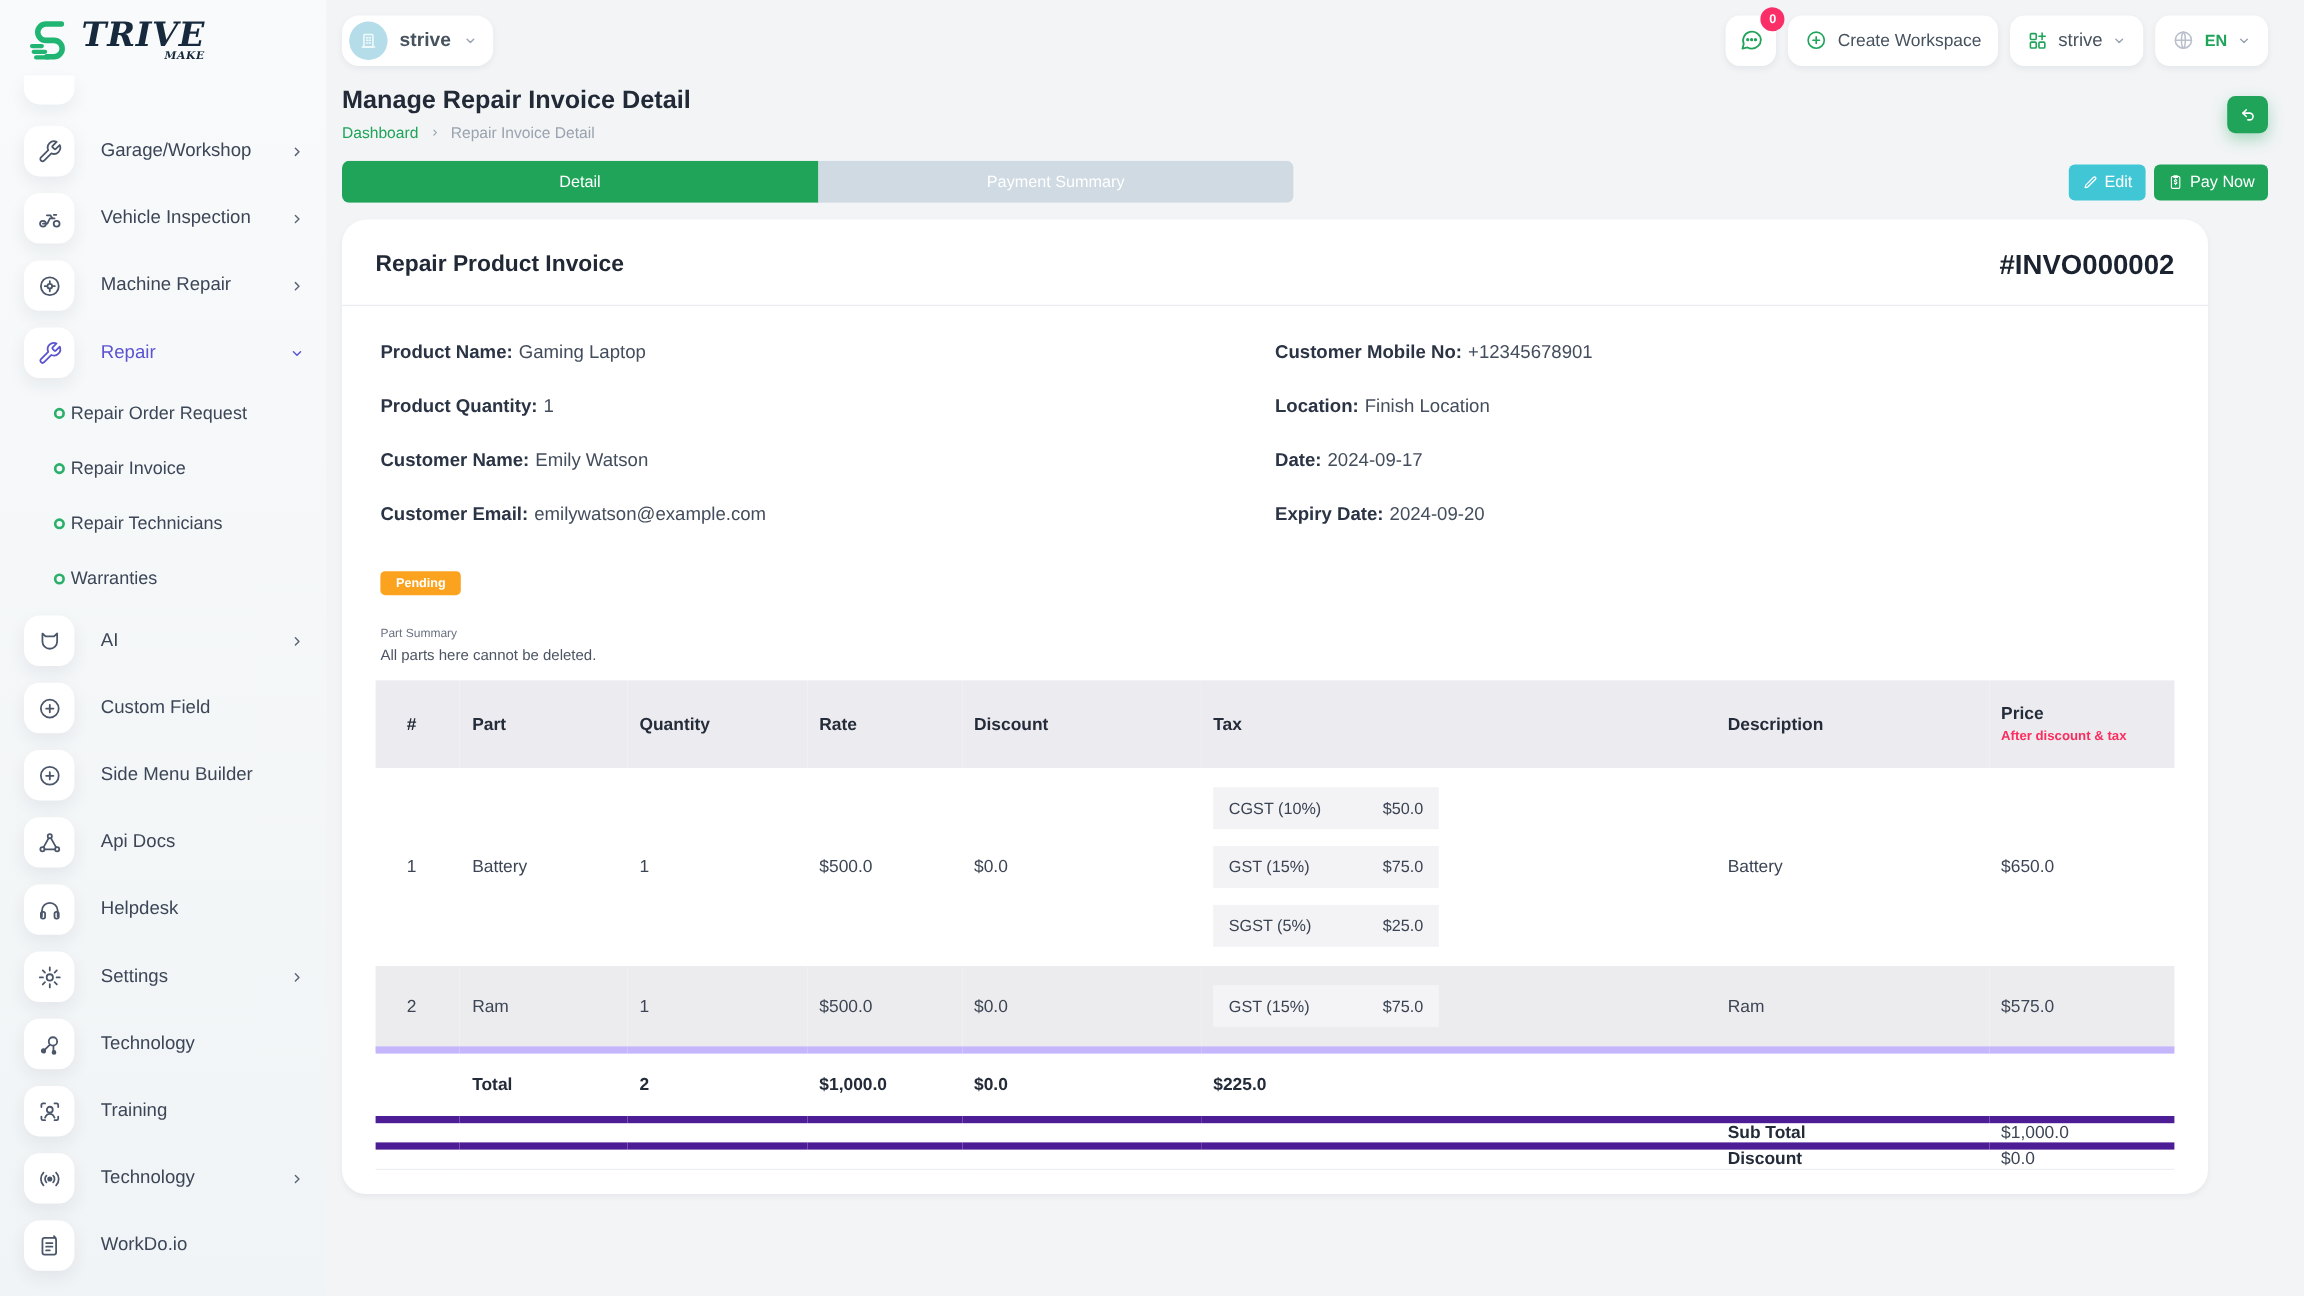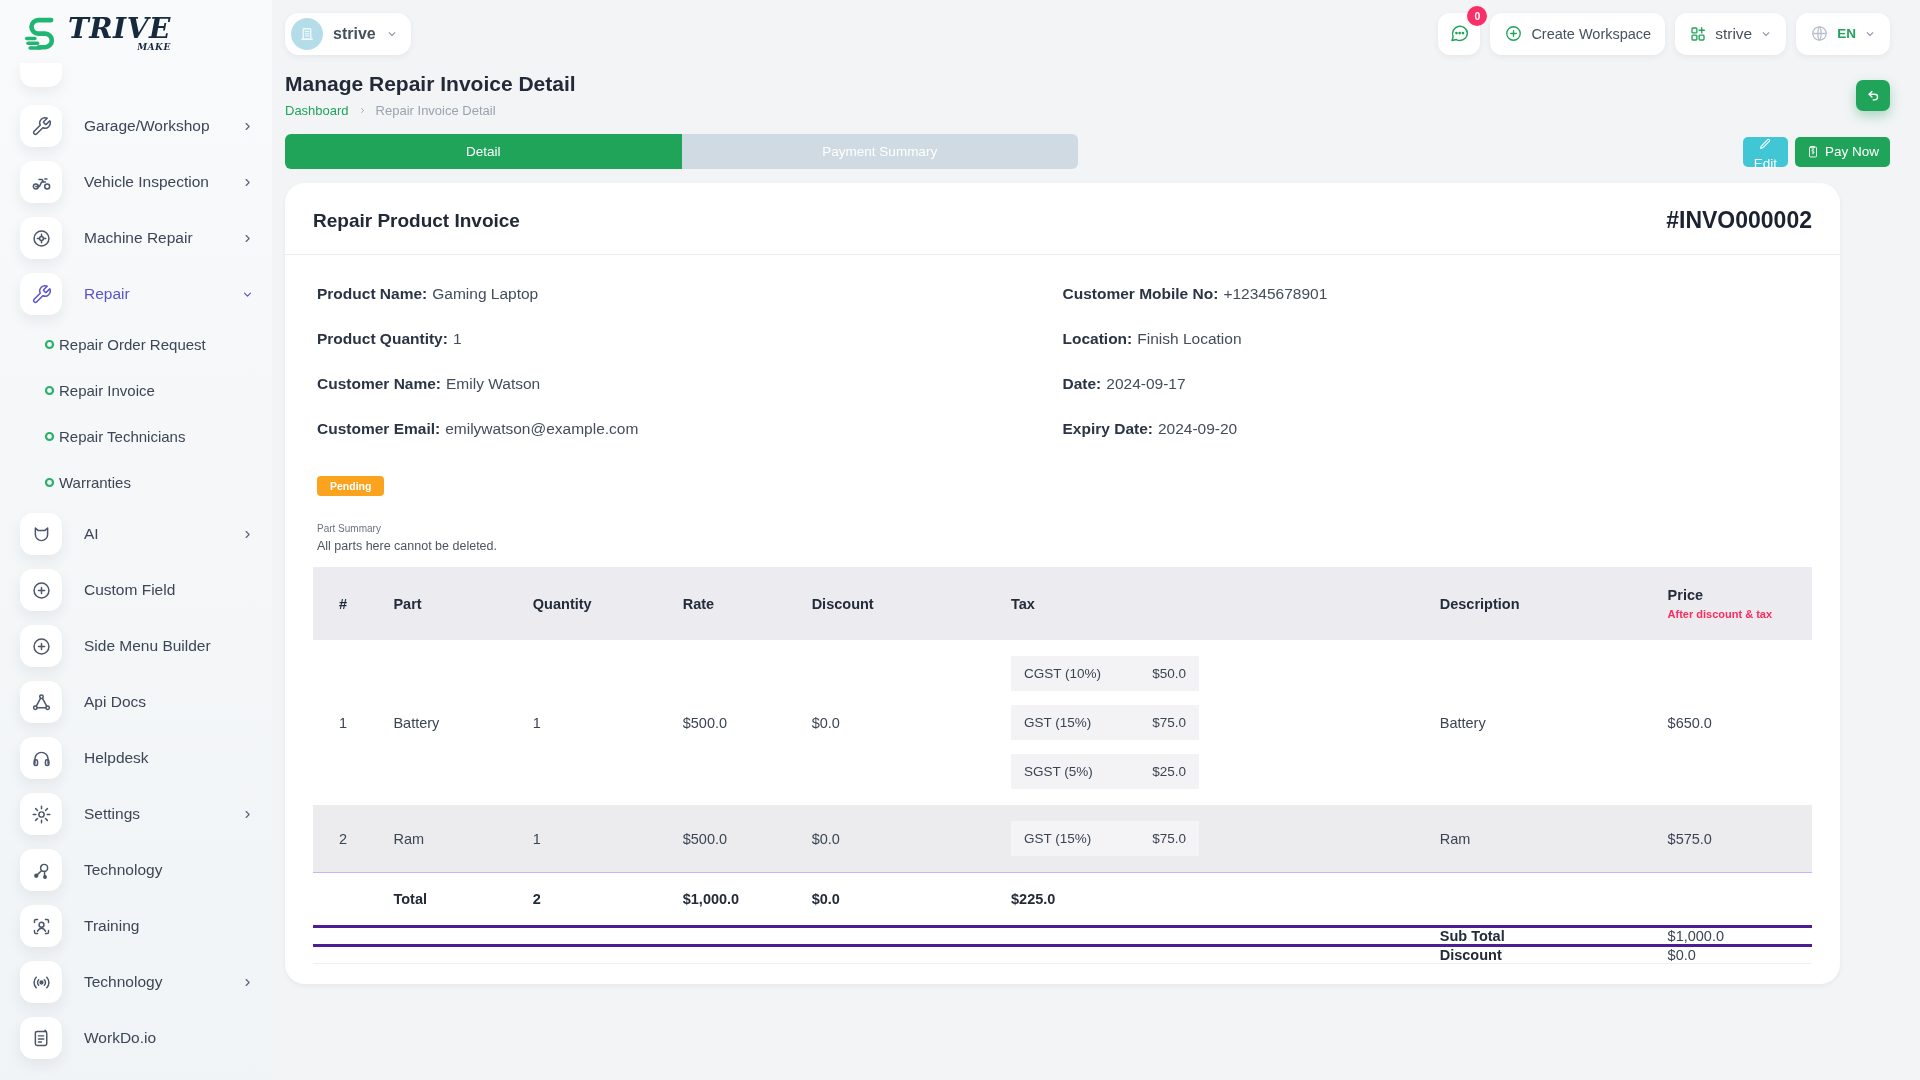--- a/index.html
+++ b/index.html
@@ -61,21 +61,21 @@
   .return-btn { margin-left:auto; width:34px; height:31px; border-radius:7px; background:var(--green); color:#fff; display:flex; align-items:center; justify-content:center; box-shadow:0 5px 12px rgba(31,164,90,.35); cursor:pointer; }
   .return-btn svg { width:15px; height:15px; }
 
   .tab-row { display:flex; align-items:center; margin-top:16px; }
   .tabs { display:flex; width:793px; border-radius:6px; overflow:hidden; }
   .tab { flex:1; height:35px; display:flex; align-items:center; justify-content:center; font-size:13.5px; color:#fff; cursor:pointer; background:var(--tab-inactive); }
   .tab.active { background:var(--green); }
   .tab-actions { margin-left:auto; display:flex; gap:7px; }
   .btn { height:30px; border-radius:5px; display:flex; align-items:center; gap:5px; padding:0 11px; color:#fff; font-size:13.5px; font-weight:500; cursor:pointer; border:none; font-family:inherit; }
   .btn svg { width:14px; height:14px; }
-  .btn-edit { background:var(--cyan);flex-direction:column; }
+  .btn-edit { background:var(--cyan); }
   .btn-pay  { background:var(--green); }
 
   
   .card { margin:14px 50px 0 0; background:#fff; border-radius:20px; box-shadow:0 2px 5px rgba(15,23,42,.05); padding-bottom:20px; }
   .card-head { display:flex; align-items:center; justify-content:space-between; padding:24px 28px 20px; }
   .inv-title { font-size:19px; font-weight:700; color:#212836; }
   .inv-number { font-size:23px; font-weight:700; color:#1b2230; }
   .divider { height:1px; background:#e9ecf1; }
   .fields { display:flex; padding:30px 32px 0; }
   .f-col { flex:1; }
@@ -91,22 +91,22 @@
   table { width:100%; border-collapse:collapse; table-layout:fixed; }
   th { background:#ececf0; text-align:left; font-size:14.5px; color:#242c3a; font-weight:700; padding:20px 10px; vertical-align:middle; }
   .first { padding-left:26px; }
   .price-note { font-size:11px; color:var(--pink); margin-top:5px; font-weight:700; }
   td { font-size:14.5px; color:#3c4554; padding:12px 10px; vertical-align:middle; }
   tr.stripe td { background:#ececef; }
   tr.part-row td { padding-top:16px; padding-bottom:16px; }
   .chips { display:flex; flex-direction:column; gap:14px; width:188px;justify-content:center; }
   .chip { display:flex; justify-content:space-between; gap:12px; background:#f3f3f6; padding:10px 13px; font-size:13.5px; color:#3a4352; }
   tr.stripe .chip { background:#f4f4f7; }
-  tr.total-row td { border-top:1px solid #c4b5fd; font-weight:700; color:#232b39; padding:18px 10px; }
-  tr.sum-row td { border-top:3px solid #4c1d95; padding:0 10px; }
+  tr.total-row td { border-top:6px solid #c4b5fd; font-weight:700; color:#232b39; padding:18px 10px; }
+  tr.sum-row td { border-top:6px solid #4c1d95; padding:0 10px; }
   tr.sum-row:last-child td { border-bottom:1px solid #eceef2; }
   .sum-label { font-weight:700; color:#232b39; }
 </style>
 </head>
 <body>
 
 <div class="app">
 
   <aside class="sidebar">
     <div class="logo">

